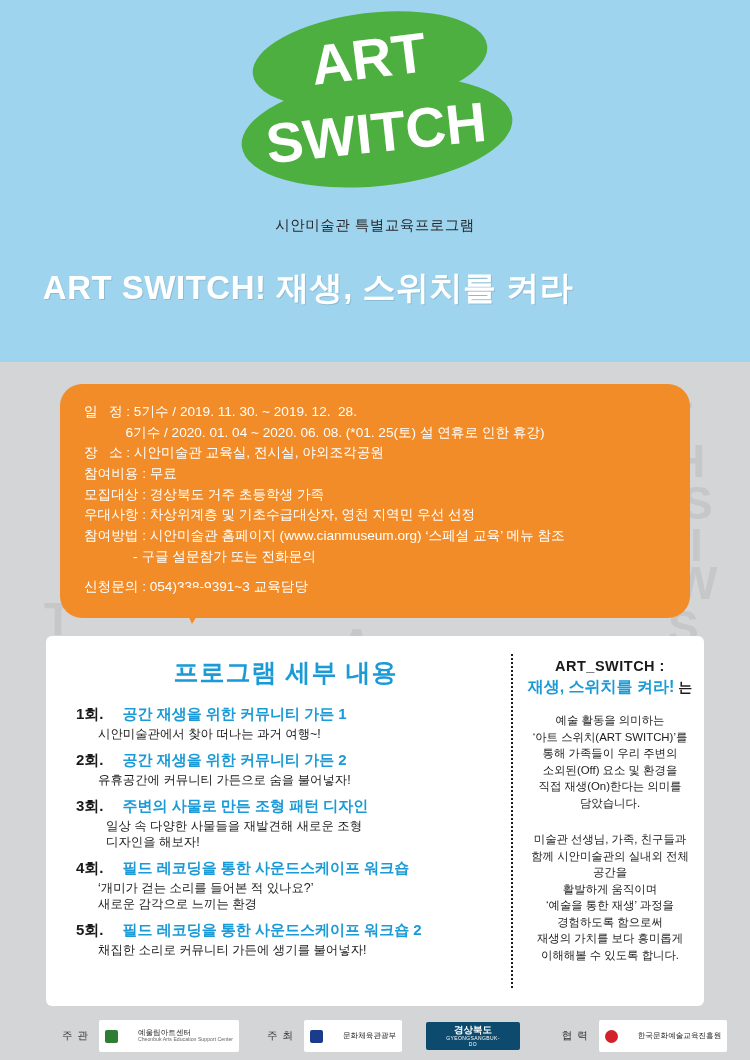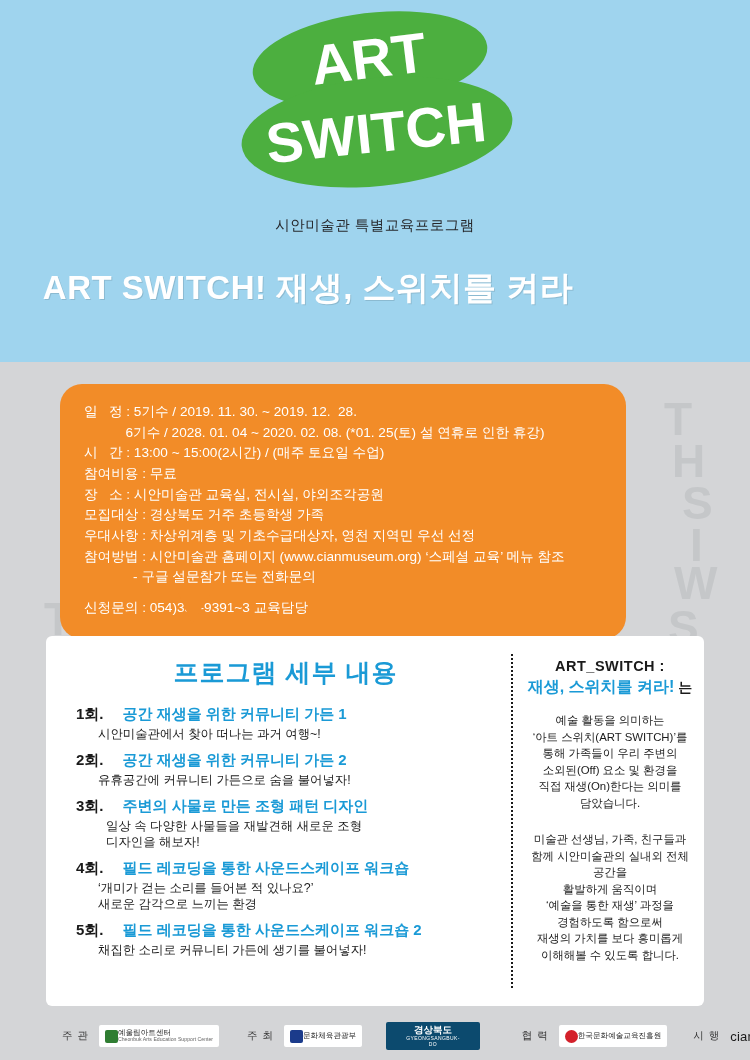--- a/index.html
+++ b/index.html
@@ -78,21 +78,21 @@
   .wm-h  { left: 672px; top: 434px; }
   .wm-s  { left: 682px; top: 476px; }
   .wm-i  { left: 690px; top: 518px; }
   .wm-w  { left: 674px; top: 556px; }
   .wm-s2 { left: 668px; top: 600px; }
 
   
   .info-balloon {
     position: absolute;
     left: 60px; top: 384px;
-    width: 566px;
+    width: 630px;
     background: #f28c28;
     border-radius: 22px;
     padding: 18px 42px 20px 24px;
     box-sizing: border-box;
     color: #ffffff;
     z-index: 4;
   }
   .info-line {
     font-size: 13.6px;
     line-height: 1.52;
@@ -219,25 +219,25 @@
   }
   .f-label {
     font-size: 10.5px;
     color: #333;
     letter-spacing: 1px;
     white-space: nowrap;
   }
   .f-logo {
     display: flex;
     align-items: center;
-    gap: 0;
+    gap: 20px;
     background: #fff;
     border-radius: 2px;
     padding: 3px 6px;
-    height: 22px;
+    height: 32px;
     box-sizing: border-box;
   }
   .f-logo .sq {
     width: 13px; height: 13px; border-radius: 2px; flex: none;
   }
   .f-logo .txt {
     font-size: 7.6px;
     line-height: 1.05;
     color: #222;
     white-space: nowrap;
@@ -276,24 +276,23 @@
       <text x="205" y="70" text-anchor="middle" font-family="'Liberation Sans', sans-serif" font-size="56" font-weight="bold" fill="#ffffff" transform="rotate(-7 205 62)">ART</text>
       <text x="212" y="144" text-anchor="middle" font-family="'Liberation Sans', sans-serif" font-size="56" font-weight="bold" fill="#ffffff" transform="rotate(-6 212 134)">SWITCH</text>
     </svg>
   </div>
 
   <div class="subtitle">시안미술관 특별교육프로그램</div>
   <div class="main-title">ART SWITCH! 재생, 스위치를 켜라</div>
 
   <div class="info-balloon">
     <div class="info-line">일   정 : 5기수 / 2019. 11. 30. ~ 2019. 12.  28.</div>
-    <div class="info-line">           6기수 / 2028. 01. 04 ~ 2020. 02. 08. (*01. 25(토) 설 연휴로 인한 휴강)</div>
-    <div class="info-line">시   간 : 13:00 ~ 15:00(2시간) / (매주 토요일 수업)</div>
+    <div class="info-line">           6기수 / 2020. 01. 04 ~ 2020. 06. 08. (*01. 25(토) 설 연휴로 인한 휴강)</div>
+    <div class="info-line">장   소 : 시안미술관 교육실, 전시실, 야외조각공원</div>
     <div class="info-line">참여비용 : 무료</div>
-    <div class="info-line">장   소 : 시안미술관 교육실, 전시실, 야외조각공원</div>
     <div class="info-line">모집대상 : 경상북도 거주 초등학생 가족</div>
     <div class="info-line">우대사항 : 차상위계층 및 기초수급대상자, 영천 지역민 우선 선정</div>
     <div class="info-line">참여방법 : 시안미술관 홈페이지 (www.cianmuseum.org) ‘스페셜 교육’ 메뉴 참조</div>
     <div class="info-line">             - 구글 설문참가 또는 전화문의</div>
     <div class="info-gap"></div>
     <div class="info-line">신청문의 : 054)338-9391~3 교육담당</div>
   </div>
   <div class="balloon-tail"></div>
 
   <div class="content-card">

